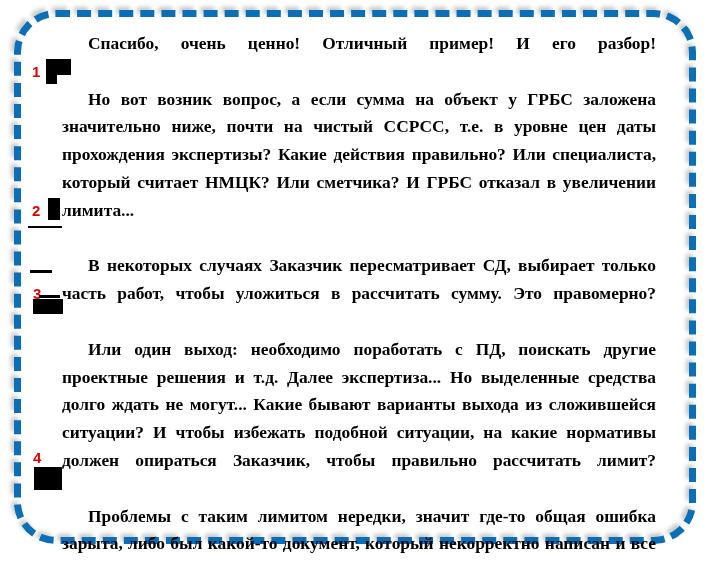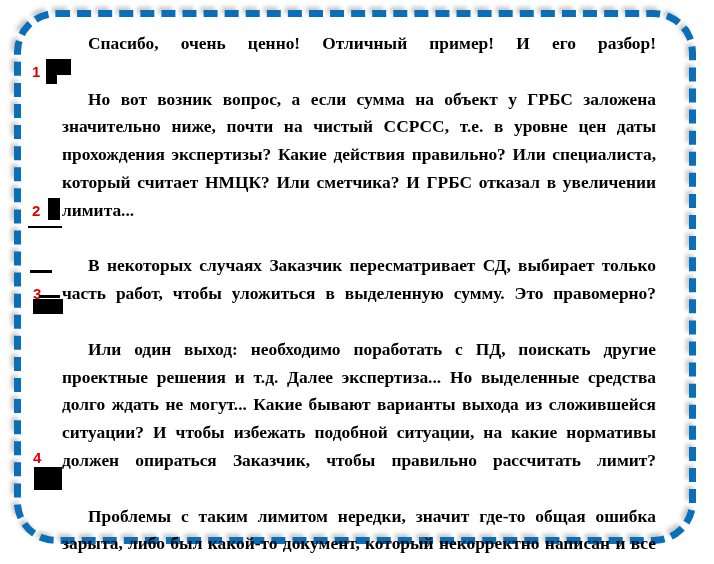--- a/index.html
+++ b/index.html
@@ -120,18 +120,18 @@
   <div class="redact redact-2"></div>
   <div class="redact rule-2a"></div>
   <div class="redact rule-2b"></div>
   <div class="redact rule-3a"></div>
   <div class="redact redact-3"></div>
   <div class="redact redact-4"></div>
 
   <div class="doc">
     <p>Спасибо, очень ценно! Отличный пример! И его разбор!</p>
     <p>Но вот возник вопрос, а если сумма на объект у ГРБС заложена значительно ниже, почти на чистый ССРСС, т.е. в уровне цен даты прохождения экспертизы? Какие действия правильно? Или специалиста, который считает НМЦК? Или сметчика? И ГРБС отказал в увеличении лимита...</p>
-    <p>В некоторых случаях Заказчик пересматривает СД, выбирает только часть работ, чтобы уложиться в выделенную сумму. Это правомерно?</p>
+    <p>В некоторых случаях Заказчик пересматривает СД, выбирает только часть работ, чтобы уложиться в рассчитать сумму. Это правомерно?</p>
     <p>Или один выход: необходимо поработать с ПД, поискать другие проектные решения и т.д. Далее экспертиза... Но выделенные средства долго ждать не могут... Какие бывают варианты выхода из сложившейся ситуации? И чтобы избежать подобной ситуации, на какие нормативы должен опираться Заказчик, чтобы правильно рассчитать лимит?</p>
     <p>Проблемы с таким лимитом нередки, значит где-то общая ошибка зарыта, либо был какой-то документ, который некорректно написан и все его исполняют? Еще раз благодарю за такую ценную информацию.</p>
   </div>
 
 </div>
 
 </body></html>

